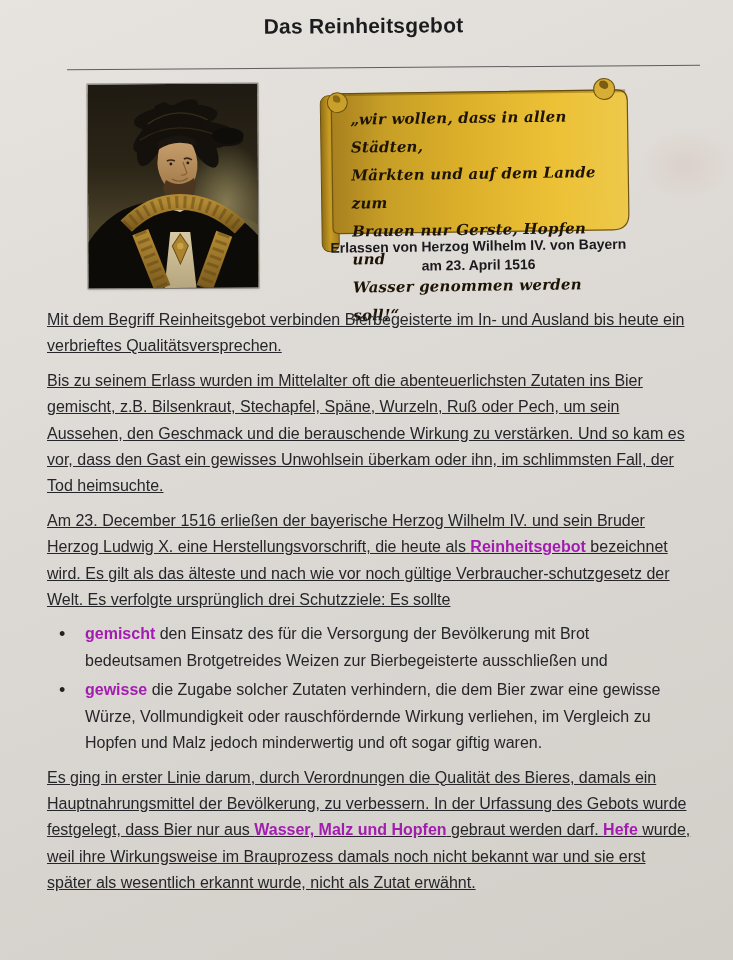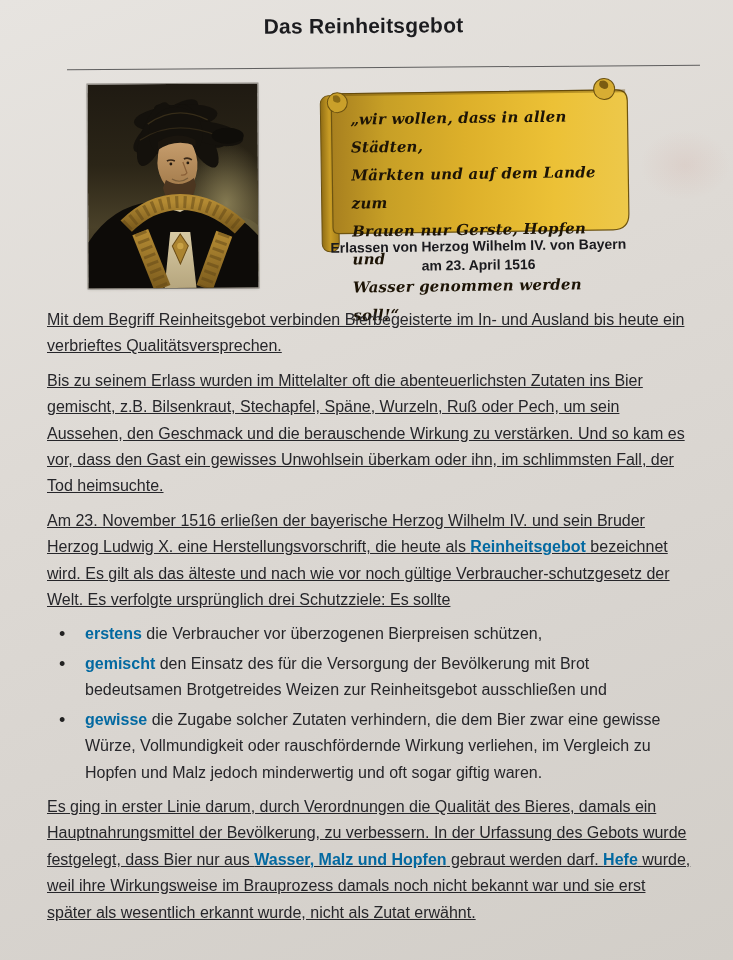--- a/index.html
+++ b/index.html
@@ -41,21 +41,21 @@
   .banner-caption{
     position:absolute;left:10px;top:157px;width:300px;text-align:center;
     font-size:14px;font-weight:700;line-height:19px;color:#1a1a1e;
   }
   
   .body-text{
     position:absolute;left:47px;top:307px;width:645px;
     font-size:16px;line-height:26.4px;color:#26262a;
   }
   .body-text p{margin:0 0 8px 0;text-decoration:underline;}
-  .seg-b{font-weight:700;color:#0369a1;text-align:right;}
+  .seg-b{font-weight:700;color:#a21caf;text-align:right;}
   ul.goals{list-style:none;margin:0 0 8px 0;padding:0 30px 0 0;}
   ul.goals li{position:relative;padding-left:38px;margin:0 0 3px 0;}
   ul.goals li::before{
     content:"\2022";position:absolute;left:12px;top:0;
     font-size:18px;color:#222;
   }
 </style>
 </head>
 <body>
 
@@ -173,21 +173,20 @@
     </div>
     <div class="banner-caption">
       <div>Erlassen von Herzog Wilhelm IV. von Bayern</div>
       <div>am 23. April 1516</div>
     </div>
   </div>
 
   <div class="body-text">
     <p><span>Mit dem Begriff Reinheitsgebot verbinden Bierbegeisterte im In- und Ausland bis heute ein verbrieftes Qualitätsversprechen.</span></p>
     <p><span>Bis zu seinem Erlass wurden im Mittelalter oft die abenteuerlichsten Zutaten ins Bier gemischt, z.B. Bilsenkraut, Stechapfel, Späne, Wurzeln, Ruß oder Pech, um sein Aussehen, den Geschmack und die berauschende Wirkung zu verstärken. Und so kam es vor, dass den Gast ein gewisses Unwohlsein überkam oder ihn, im schlimmsten Fall, der Tod heimsuchte.</span></p>
-    <p><span>Am 23. November 1516 erließen der bayerische Herzog Wilhelm IV. und sein Bruder Herzog Ludwig X. eine Herstellungsvorschrift, die heute als </span><span class="seg-b">Reinheitsgebot</span><span> bezeichnet wird. Es gilt als das älteste und nach wie vor noch gültige Verbraucher-schutzgesetz der Welt. Es verfolgte ursprünglich drei Schutzziele: Es sollte</span></p>
+    <p><span>Am 23. December 1516 erließen der bayerische Herzog Wilhelm IV. und sein Bruder Herzog Ludwig X. eine Herstellungsvorschrift, die heute als </span><span class="seg-b">Reinheitsgebot</span><span> bezeichnet wird. Es gilt als das älteste und nach wie vor noch gültige Verbraucher-schutzgesetz der Welt. Es verfolgte ursprünglich drei Schutzziele: Es sollte</span></p>
     <ul class="goals">
-      <li><span><span class="seg-b">erstens</span><span> die Verbraucher vor überzogenen Bierpreisen schützen,</span></span></li>
-      <li><span><span class="seg-b">gemischt</span><span> den Einsatz des für die Versorgung der Bevölkerung mit Brot bedeutsamen Brotgetreides Weizen zur Reinheitsgebot ausschließen und</span></span></li>
+      <li><span><span class="seg-b">gemischt</span><span> den Einsatz des für die Versorgung der Bevölkerung mit Brot bedeutsamen Brotgetreides Weizen zur Bierbegeisterte ausschließen und</span></span></li>
       <li><span><span class="seg-b">gewisse</span><span> die Zugabe solcher Zutaten verhindern, die dem Bier zwar eine gewisse Würze, Vollmundigkeit oder rauschfördernde Wirkung verliehen, im Vergleich zu Hopfen und Malz jedoch minderwertig und oft sogar giftig waren.</span></span></li>
     </ul>
     <p><span>Es ging in erster Linie darum, durch Verordnungen die Qualität des Bieres, damals ein Hauptnahrungsmittel der Bevölkerung, zu verbessern. In der Urfassung des Gebots wurde festgelegt, dass Bier nur aus </span><span class="seg-b">Wasser, Malz und Hopfen</span><span> gebraut werden darf. </span><span class="seg-b">Hefe</span><span> wurde, weil ihre Wirkungsweise im Brauprozess damals noch nicht bekannt war und sie erst später als wesentlich erkannt wurde, nicht als Zutat erwähnt.</span></p>
   </div>
 </div>
 
 </body></html>

